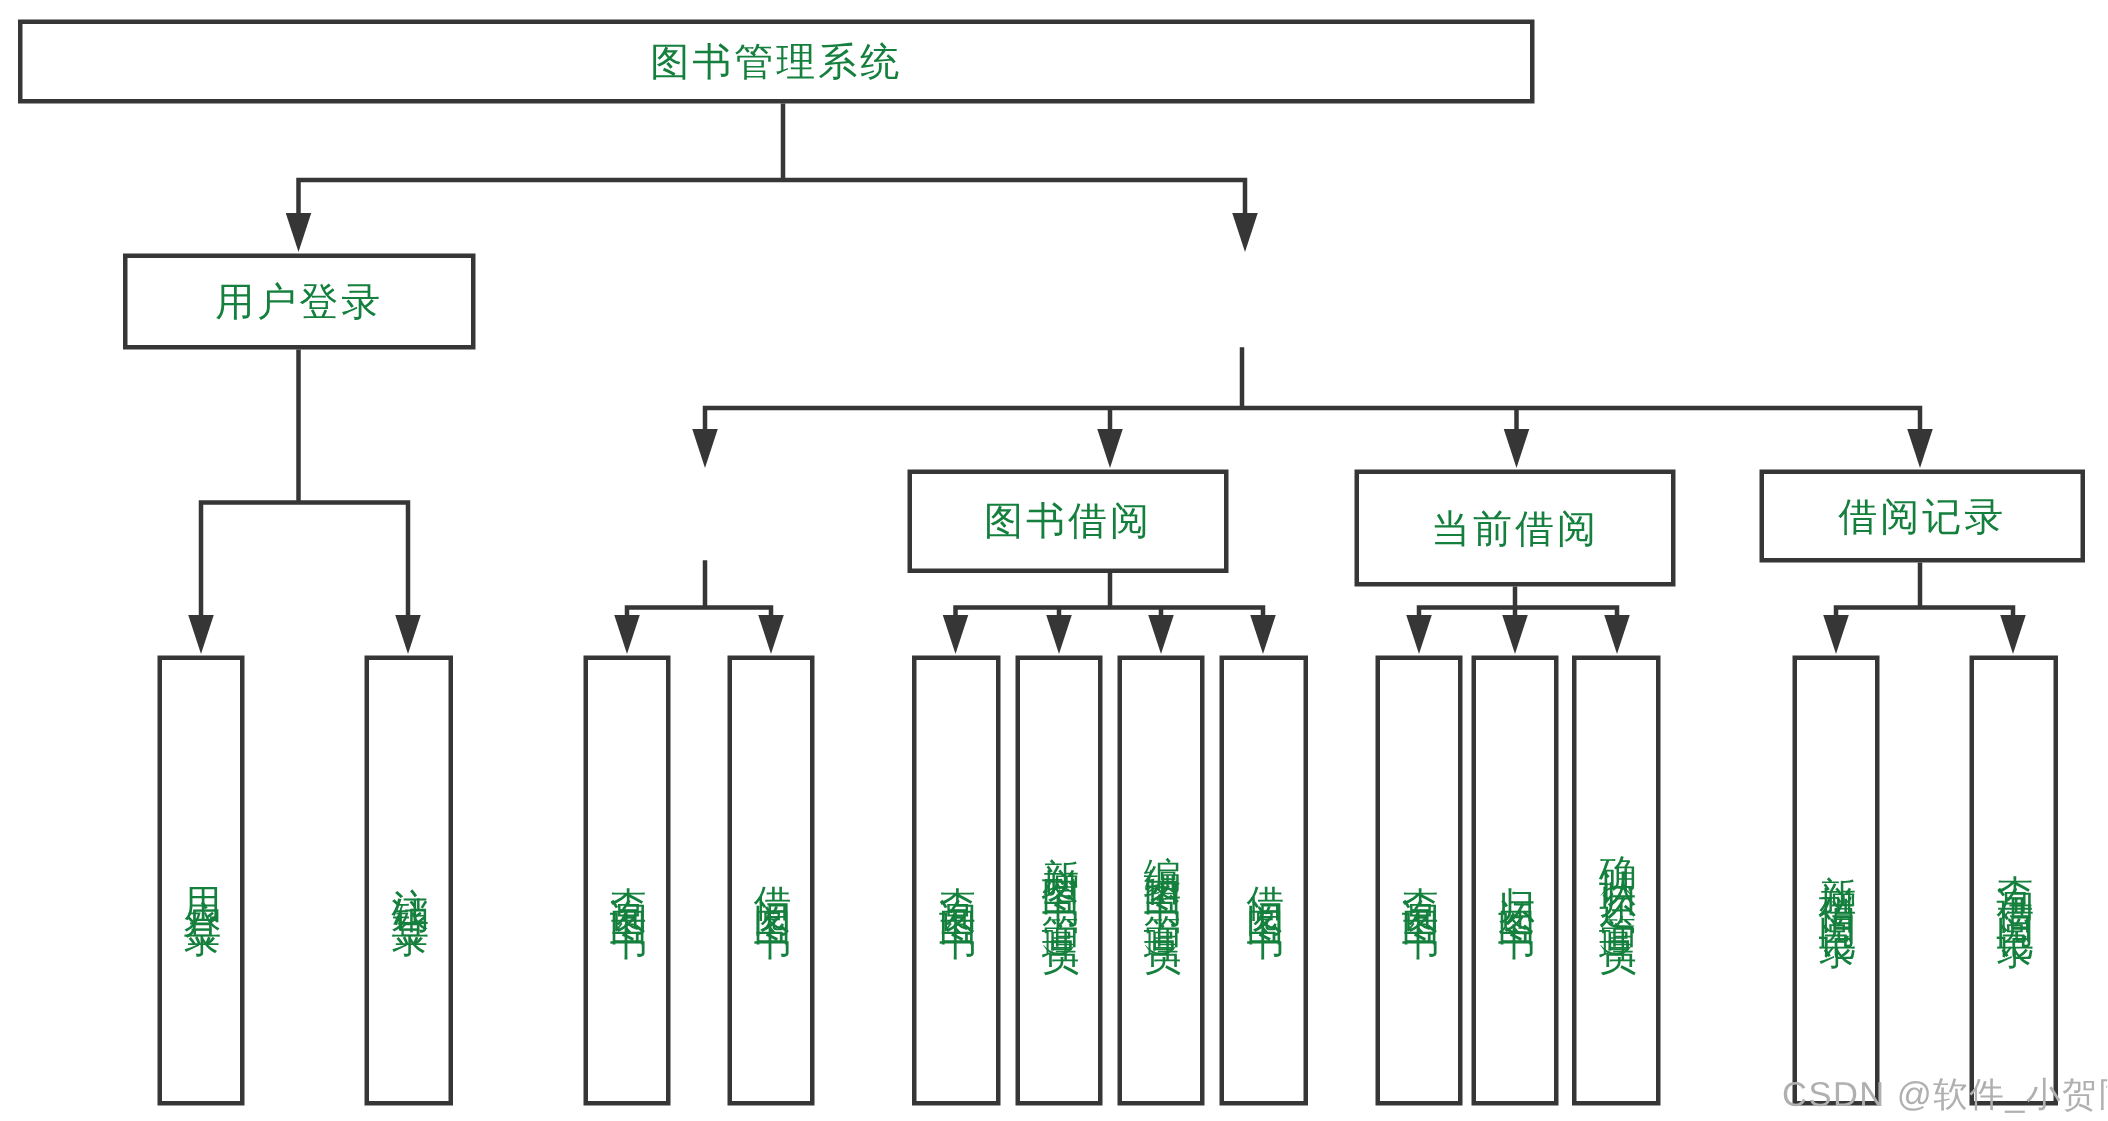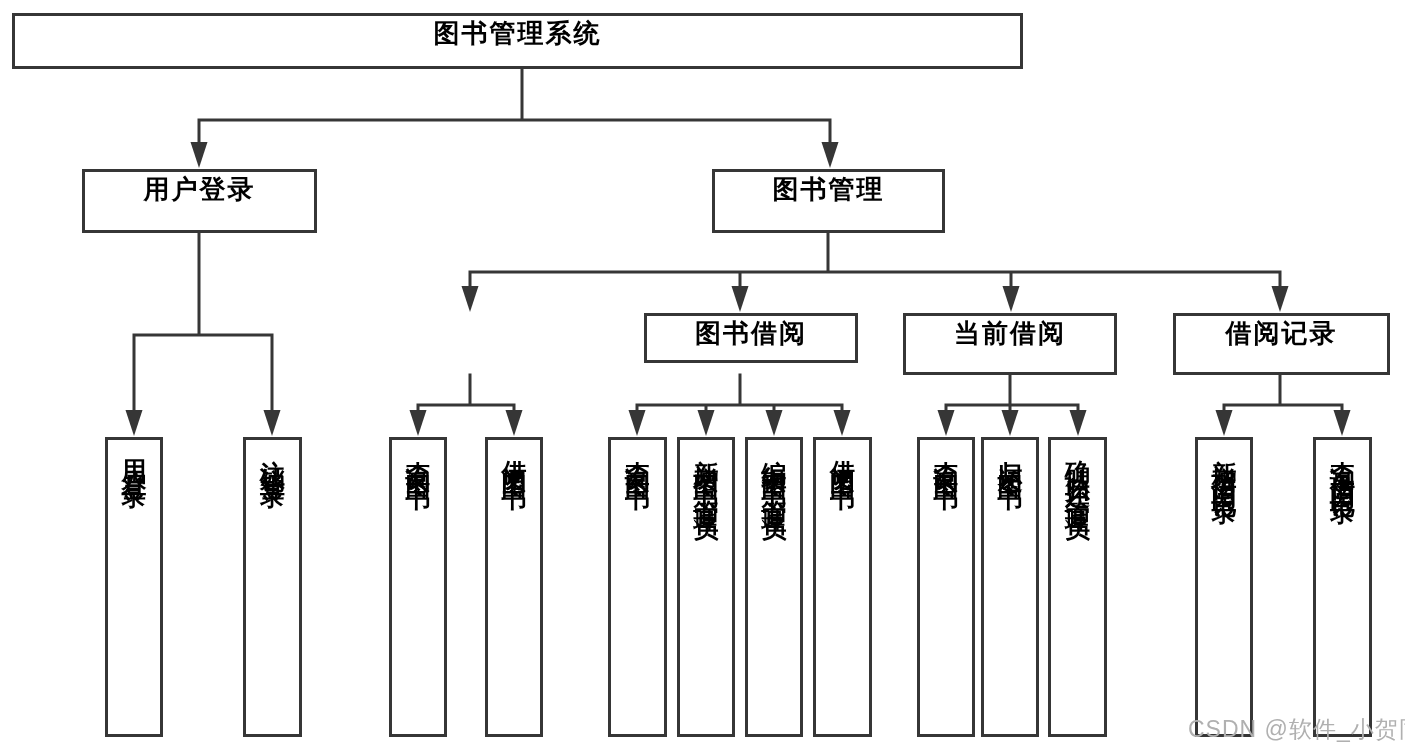--- a/index.html
+++ b/index.html
@@ -9,27 +9,26 @@
     background:#ffffff;
     font-family:"Liberation Sans","DejaVu Sans",sans-serif;
     overflow:hidden;
   }
   .node{
     position:absolute;
     box-sizing:border-box;
     border:3px solid #363636;
     background:#ffffff;
     display:flex;
-    align-items:flex-start;
+    align-items:center;
     justify-content:center;
-    color:#000000;
+    color:#15803d;
     font-size:26px;
     letter-spacing:2px;
     z-index:2;
-    font-weight:bold;
   }
   .node .lbl{white-space:nowrap;}
   .node.vert{font-size:25px;}
   .node.vert .lbl{
     writing-mode:vertical-rl;
     text-orientation:mixed;
     letter-spacing:8px;
     white-space:normal;
     line-height:1;
     max-height:292px;
@@ -100,28 +99,25 @@
     </g>
   </svg>
 
   <div class="node" style="left:12px;top:13px;width:1011px;height:56px">
     <span class="lbl">图书管理系统</span>
   </div>
 
   <div class="node" style="left:82px;top:169px;width:235px;height:64px">
     <span class="lbl">用户登录</span>
   </div>
-  <div class="node" style="left:712px;top:169px;width:233px;height:64px">
-    <span class="lbl">图书管理</span>
-  </div>
 
-  <div class="node" style="left:644px;top:313px;width:214px;height:50px">
+  <div class="node" style="left:605px;top:313px;width:214px;height:69px">
     <span class="lbl">图书借阅</span>
   </div>
-  <div class="node" style="left:903px;top:313px;width:214px;height:62px">
+  <div class="node" style="left:903px;top:313px;width:214px;height:78px">
     <span class="lbl">当前借阅</span>
   </div>
   <div class="node" style="left:1173px;top:313px;width:217px;height:62px">
     <span class="lbl">借阅记录</span>
   </div>
 
   <div class="node vert" style="left:105px;top:437px;width:58px;height:300px">
     <span class="lbl">用户登录</span>
   </div>
   <div class="node vert" style="left:243px;top:437px;width:59px;height:300px">

